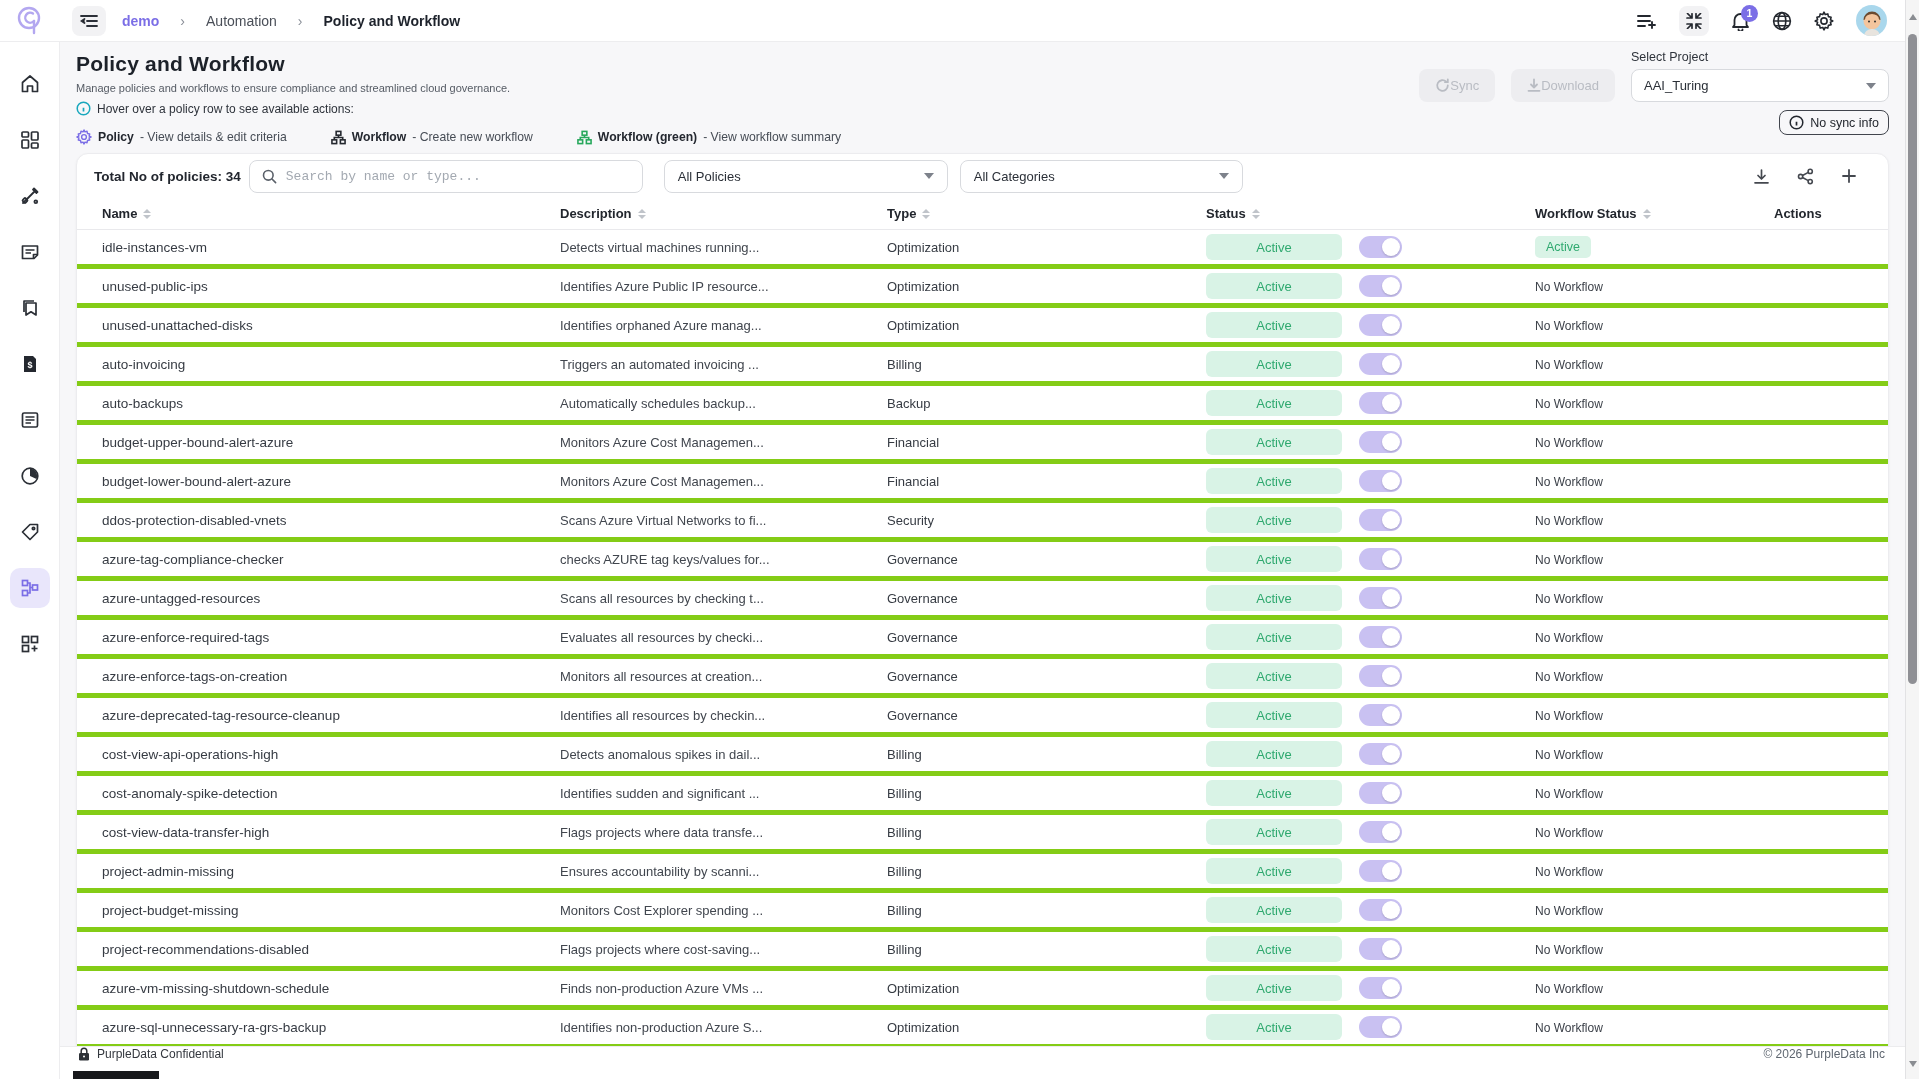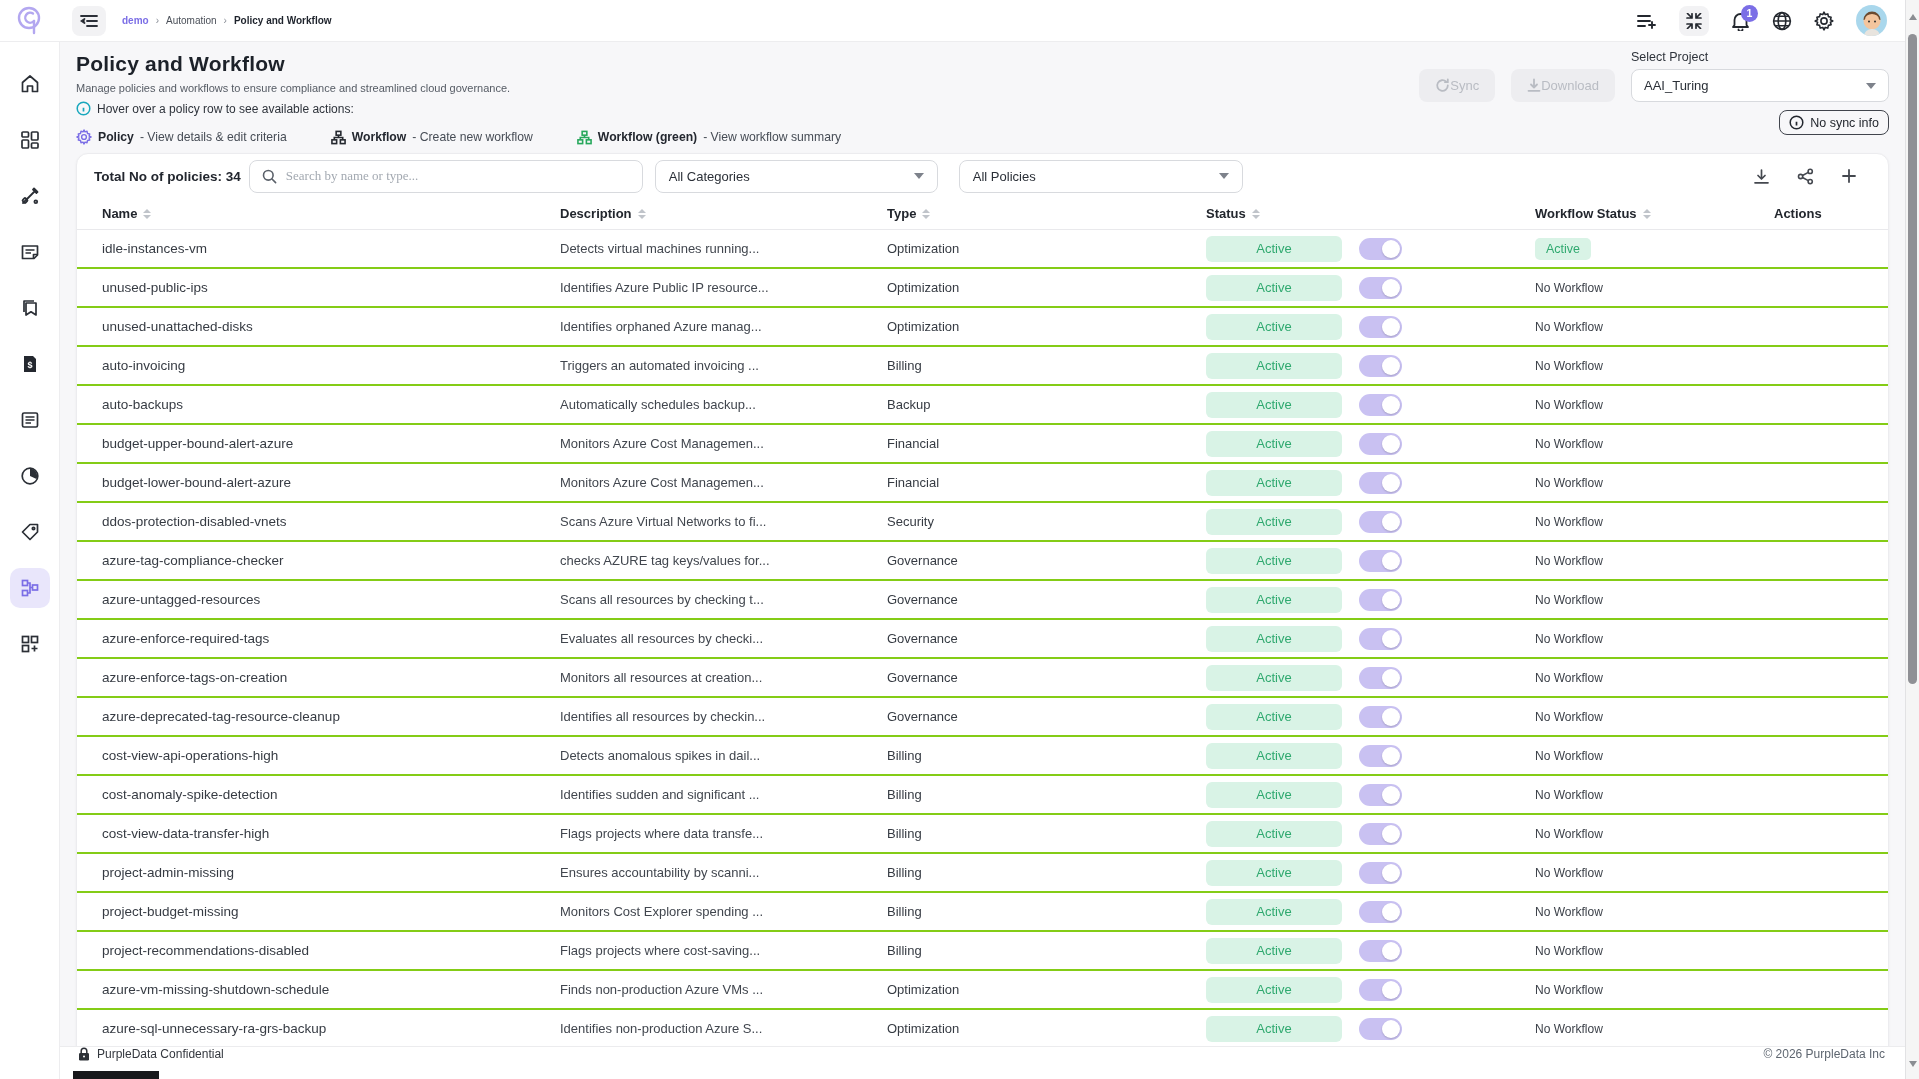--- a/index.html
+++ b/index.html
@@ -15,21 +15,21 @@
   .scrollbar { position:absolute; top:0; right:0; width:14px; height:1079px; background:#f5f5f5; border-left:1px solid #e2e2e4; z-index:50; }
   .scroll-thumb { position:absolute; top:34px; left:2px; width:9px; height:650px; background:#8f9095; border-radius:5px; }
   .scroll-arrow { position:absolute; left:3px; width:0; height:0; border-left:4px solid transparent; border-right:4px solid transparent; }
   .scroll-up { top:14px; border-bottom:6px solid #8a8d92; }
   .scroll-down { bottom:12px; border-top:6px solid #8a8d92; }
   .taskbar-frag { position:absolute; left:73px; bottom:0; width:86px; height:8px; background:#17181b; z-index:60; }
 
   
   .logo-wrap { width:60px; display:flex; justify-content:center; }
   .menu-btn { width:34px; height:30px; background:#f2f2f4; border-radius:8px; display:flex; align-items:center; justify-content:center; margin-left:12px; }
-  .crumbs { display:flex; align-items:center; gap:7px; margin-left:16px; font-size:10px; }
+  .crumbs { display:flex; align-items:center; gap:21px; margin-left:16px; font-size:14px; }
   .crumb-project { color:#7b6ee6; font-weight:600; }
   .crumb-sep { color:#8a8f98; }
   .crumb-mid { color:#4a4f58; }
   .crumb-cur { color:#1d222b; font-weight:700; }
   .top-actions { margin-left:auto; display:flex; align-items:center; gap:22px; padding-right:18px; }
   .icon-btn { position:relative; display:flex; align-items:center; justify-content:center; }
   .icon-sq { width:30px; height:30px; background:#f2f2f4; border-radius:8px; }
   .bell-badge { position:absolute; top:-6px; right:-8px; min-width:17px; height:17px; border-radius:50%; background:#7b6ee6; color:#fff; font-size:10.5px; font-weight:700; display:flex; align-items:center; justify-content:center; }
   .avatar { width:31px; height:31px; border-radius:50%; background:#a9d7ec; overflow:hidden; display:flex; align-items:flex-end; justify-content:center; }
 
@@ -54,37 +54,37 @@
   .legend { margin:6px 16px 0; display:flex; align-items:center; gap:44px; font-size:12.2px; }
   .legend-item { display:flex; align-items:center; gap:6px;margin-top:7px; }
   .legend-item b { color:#23272f; }
   .legend-item span { color:#464c55; }
 
   
   .card { margin:8px 16px 0; background:#fff; border:1px solid #ececef; border-radius:12px; box-shadow:0 1px 3px rgba(16,24,40,.05); height:910px; overflow:hidden; }
   .filter-row { height:44px; display:flex; align-items:center; padding:0 17px; }
   .total-label { font-size:13.5px; font-weight:700; color:#22262e; white-space:nowrap; }
   .search-box { width:394px; height:33px; border:1px solid #d8dade; border-radius:8px; display:flex; align-items:center; gap:9px; padding:0 12px; margin-left:8px; background:#fff; }
-  .search-box input { border:none; outline:none; flex:1; font-size:13px; color:#701a75; font-family:Liberation Serif, serif; background:transparent; }
+  .search-box input { border:none; outline:none; flex:1; font-size:13px; color:#701a75; font-family:Liberation Mono, monospace; background:transparent; }
   .search-box input::placeholder { color:#a3a9b1; }
   .filter-select { height:33px; border:1px solid #d8dade; border-radius:8px; display:flex; align-items:center; justify-content:space-between; padding:0 13px; font-size:13px; color:#2a2f37; background:#fff; }
   .fs1 { width:283px; margin-left:12px; }
   .fs2 { width:284px; margin-left:21px; }
   .table-tools { margin-left:auto; display:flex; align-items:center; gap:27px; color:#44484f; padding-right:14px; }
 
   .tgrid { display:grid; grid-template-columns:483px 327px 319px 329px 239px 1fr; align-items:center; }
   .thead { height:32px; border-bottom:1px solid #e9e9ec; font-size:13px; font-weight:700; color:#22262d; }
   .th { display:flex; align-items:center; gap:6px; }
   .c1 { padding-left:25px; }
   .sort { display:flex; flex-direction:column; gap:2px; }
   .sort i { width:0; height:0; border-left:4px solid transparent; border-right:4px solid transparent; display:block; }
   .sort .up { border-bottom:4px solid #c0c4ca; }
   .sort .dn { border-top:4px solid #c0c4ca; }
 
-  .trow { height:39px; border-bottom:2px solid #84cc16; font-size:13px; }
+  .trow { height:39px; border-bottom:5px solid #84cc16; font-size:13px; }
   .cell-name { padding-left:25px; font-size:13.5px; color:#363b43; }
   .cell-desc { color:#41464e; }
   .cell-type { color:#363b43; }
   .cell-status { display:flex; align-items:center; }
   .badge { width:136px; height:26px; border-radius:6px; background:#d9f3e6; color:#2fa96f; font-size:13px; display:inline-flex; align-items:center; justify-content:center; }
   .toggle { width:43px; height:22px; border-radius:11px; background:#c9c1f2; margin-left:17px; position:relative; }
   .toggle .knob { position:absolute; top:2px; left:23px; width:18px; height:18px; border-radius:50%; background:#fff; box-shadow:0 1px 2px rgba(0,0,0,.18); }
   .wf-badge { display:inline-flex; padding:4px 11px; border-radius:5px; background:#d9f3e6; color:#2fa96f; font-size:12.5px; }
   .wf-text { font-size:12px; color:#3c4149; }
 
@@ -317,26 +317,26 @@
   <section class="card">
     <div class="filter-row">
       <span class="total-label">Total No of policies: 34</span>
       <div class="search-box">
         <svg width="15" height="15" viewBox="0 0 15 15" fill="none" stroke="#5a6069" stroke-width="1.6" stroke-linecap="round">
             <circle cx="6.3" cy="6.3" r="4.8"></circle>
             <path d="M10 10 L13.6 13.6"></path>
           </svg>
         <input type="text" placeholder="Search by name or type..." style="">
       </div>
+      <div class="filter-select fs2">
+        <span>All Policies</span>
+        <span class="caret"></span>
+      </div>
       <div class="filter-select fs1">
         <span>All Categories</span>
-        <span class="caret"></span>
-      </div>
-      <div class="filter-select fs2">
-        <span>All Policies</span>
         <span class="caret"></span>
       </div>
       <div class="table-tools">
         <svg width="17" height="17" viewBox="0 0 17 17" fill="none" stroke="#44484f" stroke-width="1.7" stroke-linecap="round" stroke-linejoin="round">
             <path d="M8.5 2 V10.5 M5 7.5 L8.5 11 L12 7.5 M2 14.8 H15"></path>
           </svg>
         <svg width="17" height="17" viewBox="0 0 17 17" fill="none" stroke="#44484f" stroke-width="1.6">
             <circle cx="13.2" cy="3.4" r="2.1"></circle>
             <circle cx="3.6" cy="8.5" r="2.1"></circle>
             <circle cx="13.2" cy="13.6" r="2.1"></circle>

